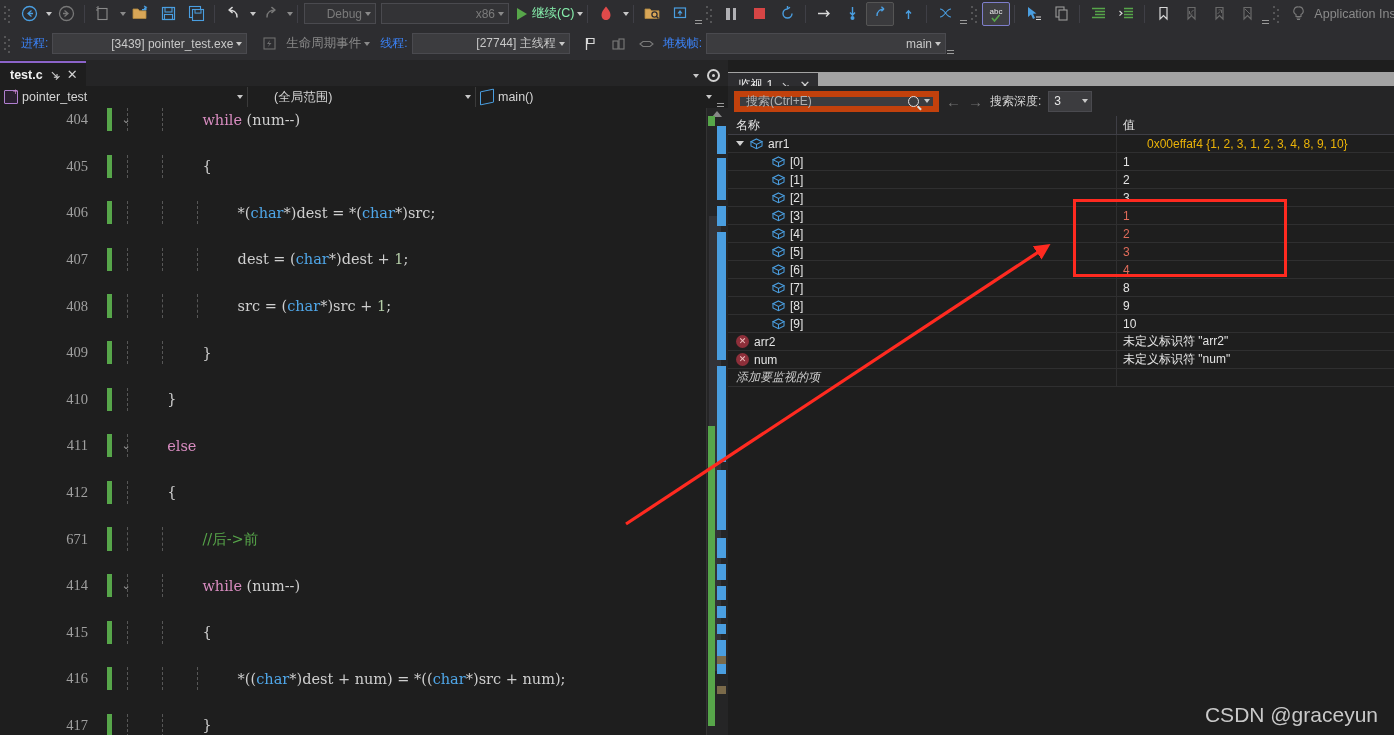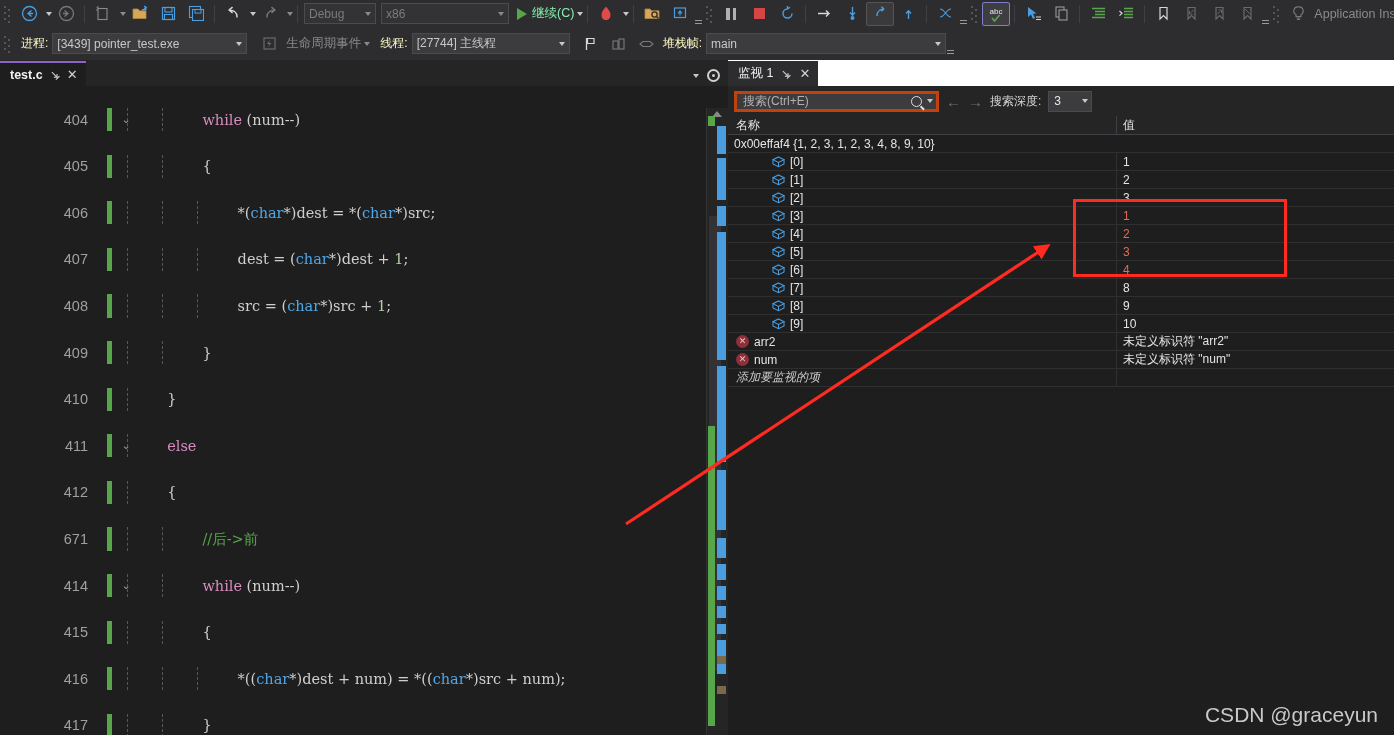--- a/index.html
+++ b/index.html
@@ -48,23 +48,23 @@
   .dd-mini{
     display:flex;flex-direction:column;align-items:center;justify-content:flex-end;
     height:20px;margin-left:1px;flex:none;
   }
   .dd-mini i{display:block;width:7px;height:1px;background:#9a9a9a;margin-top:2px;}
   .combo{
     height:21px;background:#3c3c3f;border:1px solid #4a4a4f;color:#c8c8c8;
     display:flex;align-items:center;padding:0 4px;font-size:12px;flex:none;
     box-sizing:border-box;
   }
-  .combo .lbl{flex:1;white-space:nowrap;overflow:hidden;}
+  .combo .lbl{flex:1;white-space:nowrap;overflow:hidden;text-align:right;}
   .combo.dis{color:#7b7b7b;background:#333336;}
-  .lbl-txt{color:#fef9c3;font-size:12px;white-space:nowrap;margin:0 4px 0 6px;flex:none;}
+  .lbl-txt{color:#3b82f6;font-size:12px;white-space:nowrap;margin:0 4px 0 6px;flex:none;}
   .green-tri{
     width:0;height:0;border-top:6px solid transparent;border-bottom:6px solid transparent;
     border-left:10px solid #57a64a;flex:none;margin-right:5px;
   }
   .sq-red{width:11px;height:11px;background:#d64545;flex:none;}
   .pausebar{display:flex;gap:3px;flex:none;}
   .pausebar i{display:block;width:3.5px;height:12px;background:#b0b0b4;}
 
   
   #editorPane{
@@ -114,21 +114,21 @@
   #codearea{
     position:absolute;left:0;top:48px;width:728px;height:627px;
     background:#1e1e1e;overflow:hidden;
   }
   .cline{
     position:relative;height:23.3px;display:flex;align-items:center;
     font-family:"DejaVu Serif", serif;font-size:14.5px;white-space:pre;
   }
   .lnum{
     position:absolute;left:36px;top:0;width:52px;height:100%;
-    text-align:right;color:#a0a0a0;font-family:Liberation Sans, sans-serif;font-size:14.5px;
+    text-align:right;color:#a0a0a0;font-family:Liberation Serif, serif;font-size:14.5px;
     display:flex;align-items:center;justify-content:flex-end;
   }
   .changebar{position:absolute;left:107px;top:0;width:5px;height:100%;background:#57a64a;}
   .fold{
     position:absolute;left:118px;top:0;width:16px;height:100%;
     display:flex;align-items:center;justify-content:center;color:#9a9a9a;font-size:11px;
   }
   .ctext{position:absolute;left:132px;top:0;height:100%;display:flex;align-items:center;}
   .ind{
     position:absolute;top:0;width:0;height:100%;
@@ -155,34 +155,34 @@
   #mapUpArrow{
     position:absolute;left:5px;top:3px;width:0;height:0;
     border-left:5px solid transparent;border-right:5px solid transparent;border-bottom:6px solid #888;
   }
 
   
   #watchPane{
     position:absolute;left:728px;top:60px;width:666px;height:675px;background:#1e1e1e;
   }
   #watchTabStrip{
-    position:absolute;left:0;top:0;width:666px;height:26px;background:#ffffff;
+    position:absolute;left:0;top:12px;width:666px;height:26px;background:#a3a3a3;
     display:flex;align-items:flex-end;text-align:center;
   }
   #tab-watch{
     height:25px;background:#2d2d30;display:flex;align-items:center;
     padding:0 8px 0 10px;gap:8px;box-sizing:border-box;
   }
   #tab-watch .tname{color:#f0f0f0;font-size:12.5px;}
   #watchToolbar{
     position:absolute;left:0;top:26px;width:666px;height:30px;background:#252526;
     display:flex;align-items:center;gap:7px;padding:0 6px;box-sizing:border-box;
   }
   #watchSearch{
-    width:205px;height:21px;background:#3c3c3f;border:3px solid #c2410c;
+    width:205px;height:21px;background:#3c3c3f;border:6px solid #c2410c;
     display:flex;align-items:center;padding:0 3px 0 6px;box-sizing:border-box;
   }
   #watchSearch .ph{flex:1;color:#b0b0b0;font-size:12px;}
   .magn{
     width:9px;height:9px;border:1.4px solid #e0e0e0;border-radius:50%;
     position:relative;flex:none;
   }
   .magn:after{
     content:"";position:absolute;right:-4px;bottom:-3px;width:5px;height:1.6px;
     background:#e0e0e0;transform:rotate(45deg);
@@ -207,21 +207,21 @@
   .wrow{
     display:flex;height:17px;border-bottom:1px solid #2f2f30;font-size:12px;
     align-items:center;
   }
   .wname{
     width:389px;box-sizing:border-box;border-right:1px solid #2f2f30;height:17px;
     display:flex;align-items:center;gap:5px;color:#e4e4e4;
   }
   .wval{flex:1;padding-left:6px;box-sizing:border-box;height:17px;display:flex;align-items:center;color:#e4e4e4;}
   .wval.changed{color:#e06c5a;}
-  .wval.ptr{color:#e5e5e5;}
+  .wval.ptr{color:#eab308;margin-left:24px;}
   .expander{
     width:9px;height:9px;flex:none;position:relative;
   }
   .expander:before{
     content:"";position:absolute;left:1px;top:1px;
     border-top:4px solid transparent;border-bottom:4px solid transparent;
     border-left:5px solid #d0d0d0;
   }
   .expander.open:before{
     border-left:4px solid transparent;border-right:4px solid transparent;
@@ -534,20 +534,40 @@
       <span class="tname">test.c</span>
       <span class="pin-ico">⇥</span>
       <span class="x-ico">✕</span>
     </div>
     <div id="tabstrip-right">
       <span class="caret"></span>
       <span class="gear"></span>
     </div>
   </div>
 
+  <div id="navbar">
+    <div class="navcombo" style="width:248px;">
+      <span class="projico"></span>
+      <span class="txt">pointer_test</span>
+      <span class="caret"></span>
+    </div>
+    <div class="navcombo" style="width:228px;padding-left:26px;">
+      <span class="txt">(全局范围)</span>
+      <span class="caret"></span>
+    </div>
+    <div class="navcombo" style="flex:1;border-right:none;">
+      <span class="cubeico"></span>
+      <span class="txt">main()</span>
+      <span class="caret"></span>
+    </div>
+    <div class="dd-mini" style="margin-right:4px;">
+        <i></i>
+        <i></i>
+      </div>
+  </div>
 
   <div id="codearea">
       <div class="cline" style="top: 0px;"><div class="lnum">404</div><div class="changebar"></div><div class="fold">⌄</div><div class="ind" style="left: 127px;"></div><div class="ind" style="left: 162.2px;"></div><div class="ctext" style="left: 202.4px;"><span class="kw">while</span><span class="plain"> </span><span class="pn">(num--)</span></div></div>
       <div class="cline" style="top: 23.3px;"><div class="lnum">405</div><div class="changebar"></div><div class="ind" style="left: 127px;"></div><div class="ind" style="left: 162.2px;"></div><div class="ctext" style="left: 202.4px;"><span class="pn">{</span></div></div>
       <div class="cline" style="top: 46.6px;"><div class="lnum">406</div><div class="changebar"></div><div class="ind" style="left: 127px;"></div><div class="ind" style="left: 162.2px;"></div><div class="ind" style="left: 197.4px;"></div><div class="ctext" style="left: 237.6px;"><span class="pn">*(</span><span class="typ">char</span><span class="pn">*)</span><span class="id">dest</span><span class="pn"> = *(</span><span class="typ">char</span><span class="pn">*)</span><span class="id">src</span><span class="pn">;</span></div></div>
       <div class="cline" style="top: 69.9px;"><div class="lnum">407</div><div class="changebar"></div><div class="ind" style="left: 127px;"></div><div class="ind" style="left: 162.2px;"></div><div class="ind" style="left: 197.4px;"></div><div class="ctext" style="left: 237.6px;"><span class="pn">dest = (</span><span class="typ">char</span><span class="pn">*)</span><span class="pn">dest + </span><span class="num">1</span><span class="pn">;</span></div></div>
       <div class="cline" style="top: 93.2px;"><div class="lnum">408</div><div class="changebar"></div><div class="ind" style="left: 127px;"></div><div class="ind" style="left: 162.2px;"></div><div class="ind" style="left: 197.4px;"></div><div class="ctext" style="left: 237.6px;"><span class="pn">src = (</span><span class="typ">char</span><span class="pn">*)</span><span class="pn">src + </span><span class="num">1</span><span class="pn">;</span></div></div>
       <div class="cline" style="top: 116.5px;"><div class="lnum">409</div><div class="changebar"></div><div class="ind" style="left: 127px;"></div><div class="ind" style="left: 162.2px;"></div><div class="ctext" style="left: 202.4px;"><span class="pn">}</span></div></div>
       <div class="cline" style="top: 139.8px;"><div class="lnum">410</div><div class="changebar"></div><div class="ind" style="left: 127px;"></div><div class="ctext" style="left: 167.2px;"><span class="pn">}</span></div></div>
       <div class="cline" style="top: 163.1px;"><div class="lnum">411</div><div class="changebar"></div><div class="fold">⌄</div><div class="ind" style="left: 127px;"></div><div class="ctext" style="left: 167.2px;"><span class="kw">else</span></div></div>
@@ -607,20 +627,31 @@
     </div>
   </div>
 
   <div id="watchGrid">
     <div id="gridHeader">
       <div class="gh-name">名称</div>
       <div class="gh-val">值</div>
     </div>
     <div id="gridBody">
         <div class="wrow">
+          <div class="wname" style="padding-left: 8px;">
+            <span class="expander open"></span>
+            <span style="display: flex; align-items: center; flex: 0 0 auto;">
+              <svg class="wcube" viewBox="0 0 14 13">
+                <path d="M7 1 L13 4 L7 7 L1 4 Z" fill="none" stroke="#4a9ee0" stroke-width="1.1"></path>
+                <path d="M1 4 L1 8.5 L7 11.5 L13 8.5 L13 4" fill="none" stroke="#4a9ee0" stroke-width="1.1"></path>
+                <path d="M7 7 L7 11.5" stroke="#4a9ee0" stroke-width="1.1"></path>
+              </svg>
+            </span>
+            <span>arr1</span>
+          </div>
           <div class="wval ptr">0x00effaf4 {1, 2, 3, 1, 2, 3, 4, 8, 9, 10}</div>
         </div>
         <div class="wrow">
           <div class="wname" style="padding-left: 30px;">
             <span style="width: 9px; flex: 0 0 auto;"></span>
             <span style="display: flex; align-items: center; flex: 0 0 auto;">
               <svg class="wcube" viewBox="0 0 14 13">
                 <path d="M7 1 L13 4 L7 7 L1 4 Z" fill="none" stroke="#4a9ee0" stroke-width="1.1"></path>
                 <path d="M1 4 L1 8.5 L7 11.5 L13 8.5 L13 4" fill="none" stroke="#4a9ee0" stroke-width="1.1"></path>
                 <path d="M7 7 L7 11.5" stroke="#4a9ee0" stroke-width="1.1"></path>

